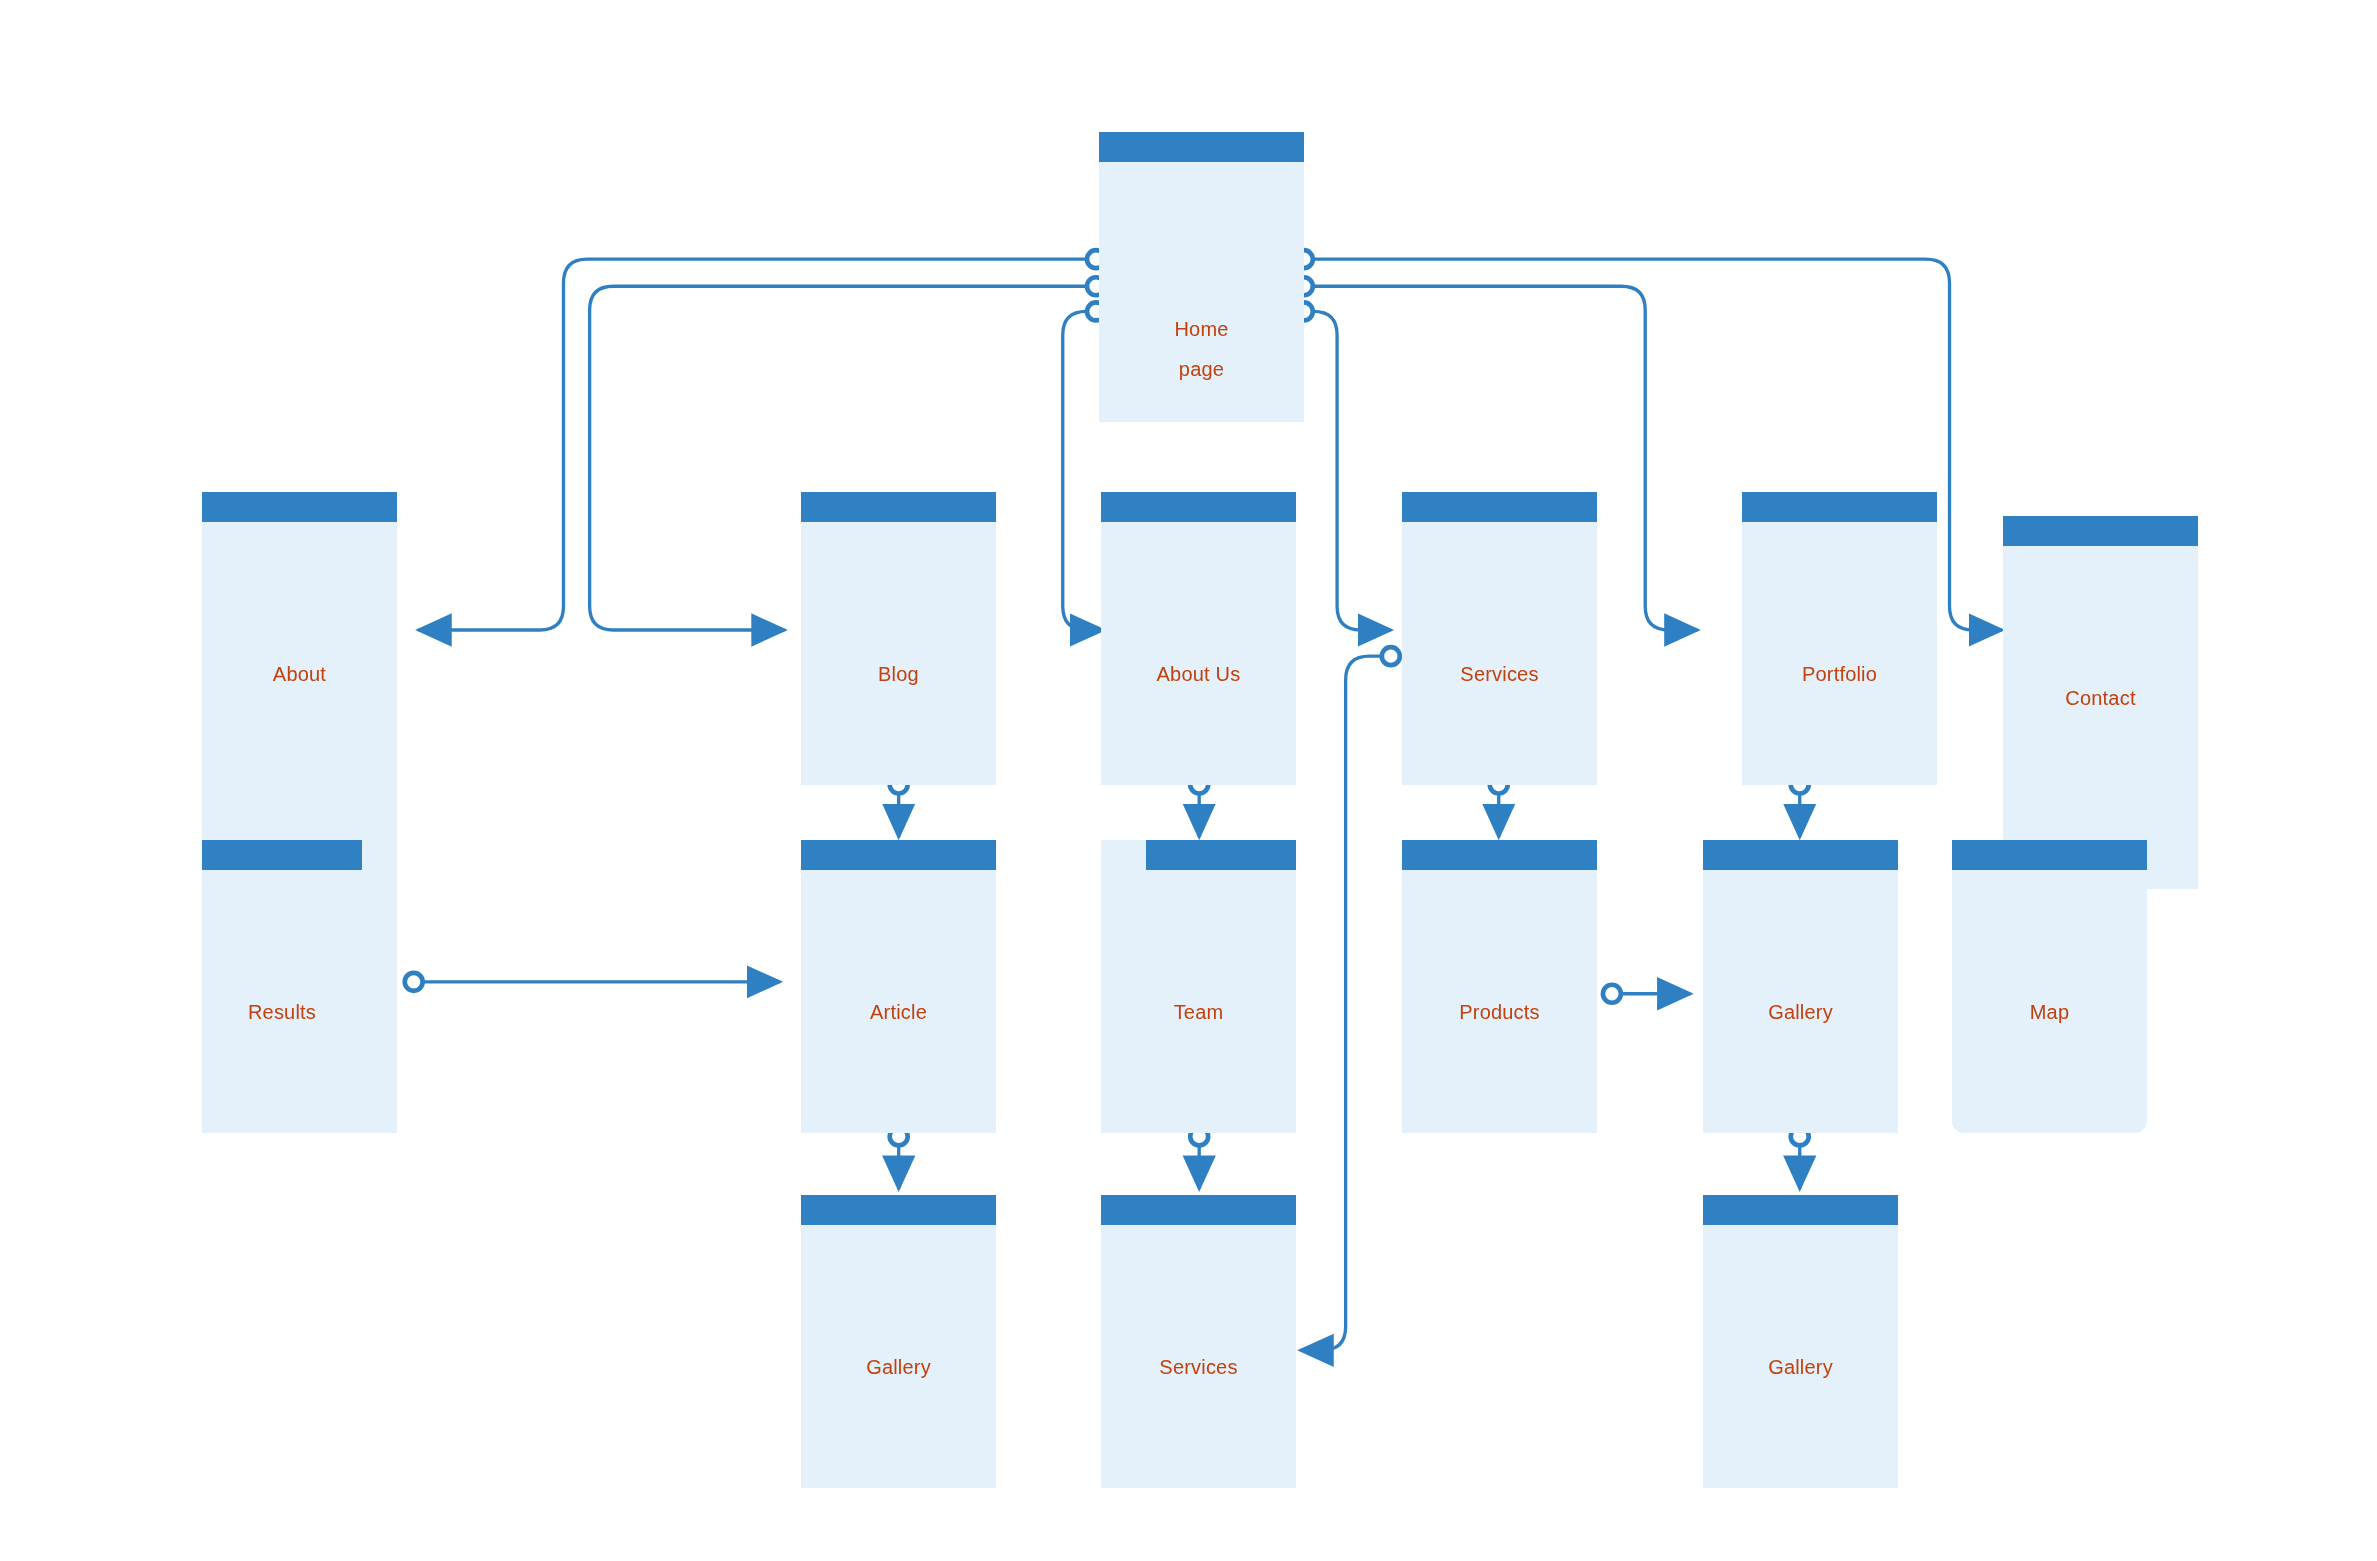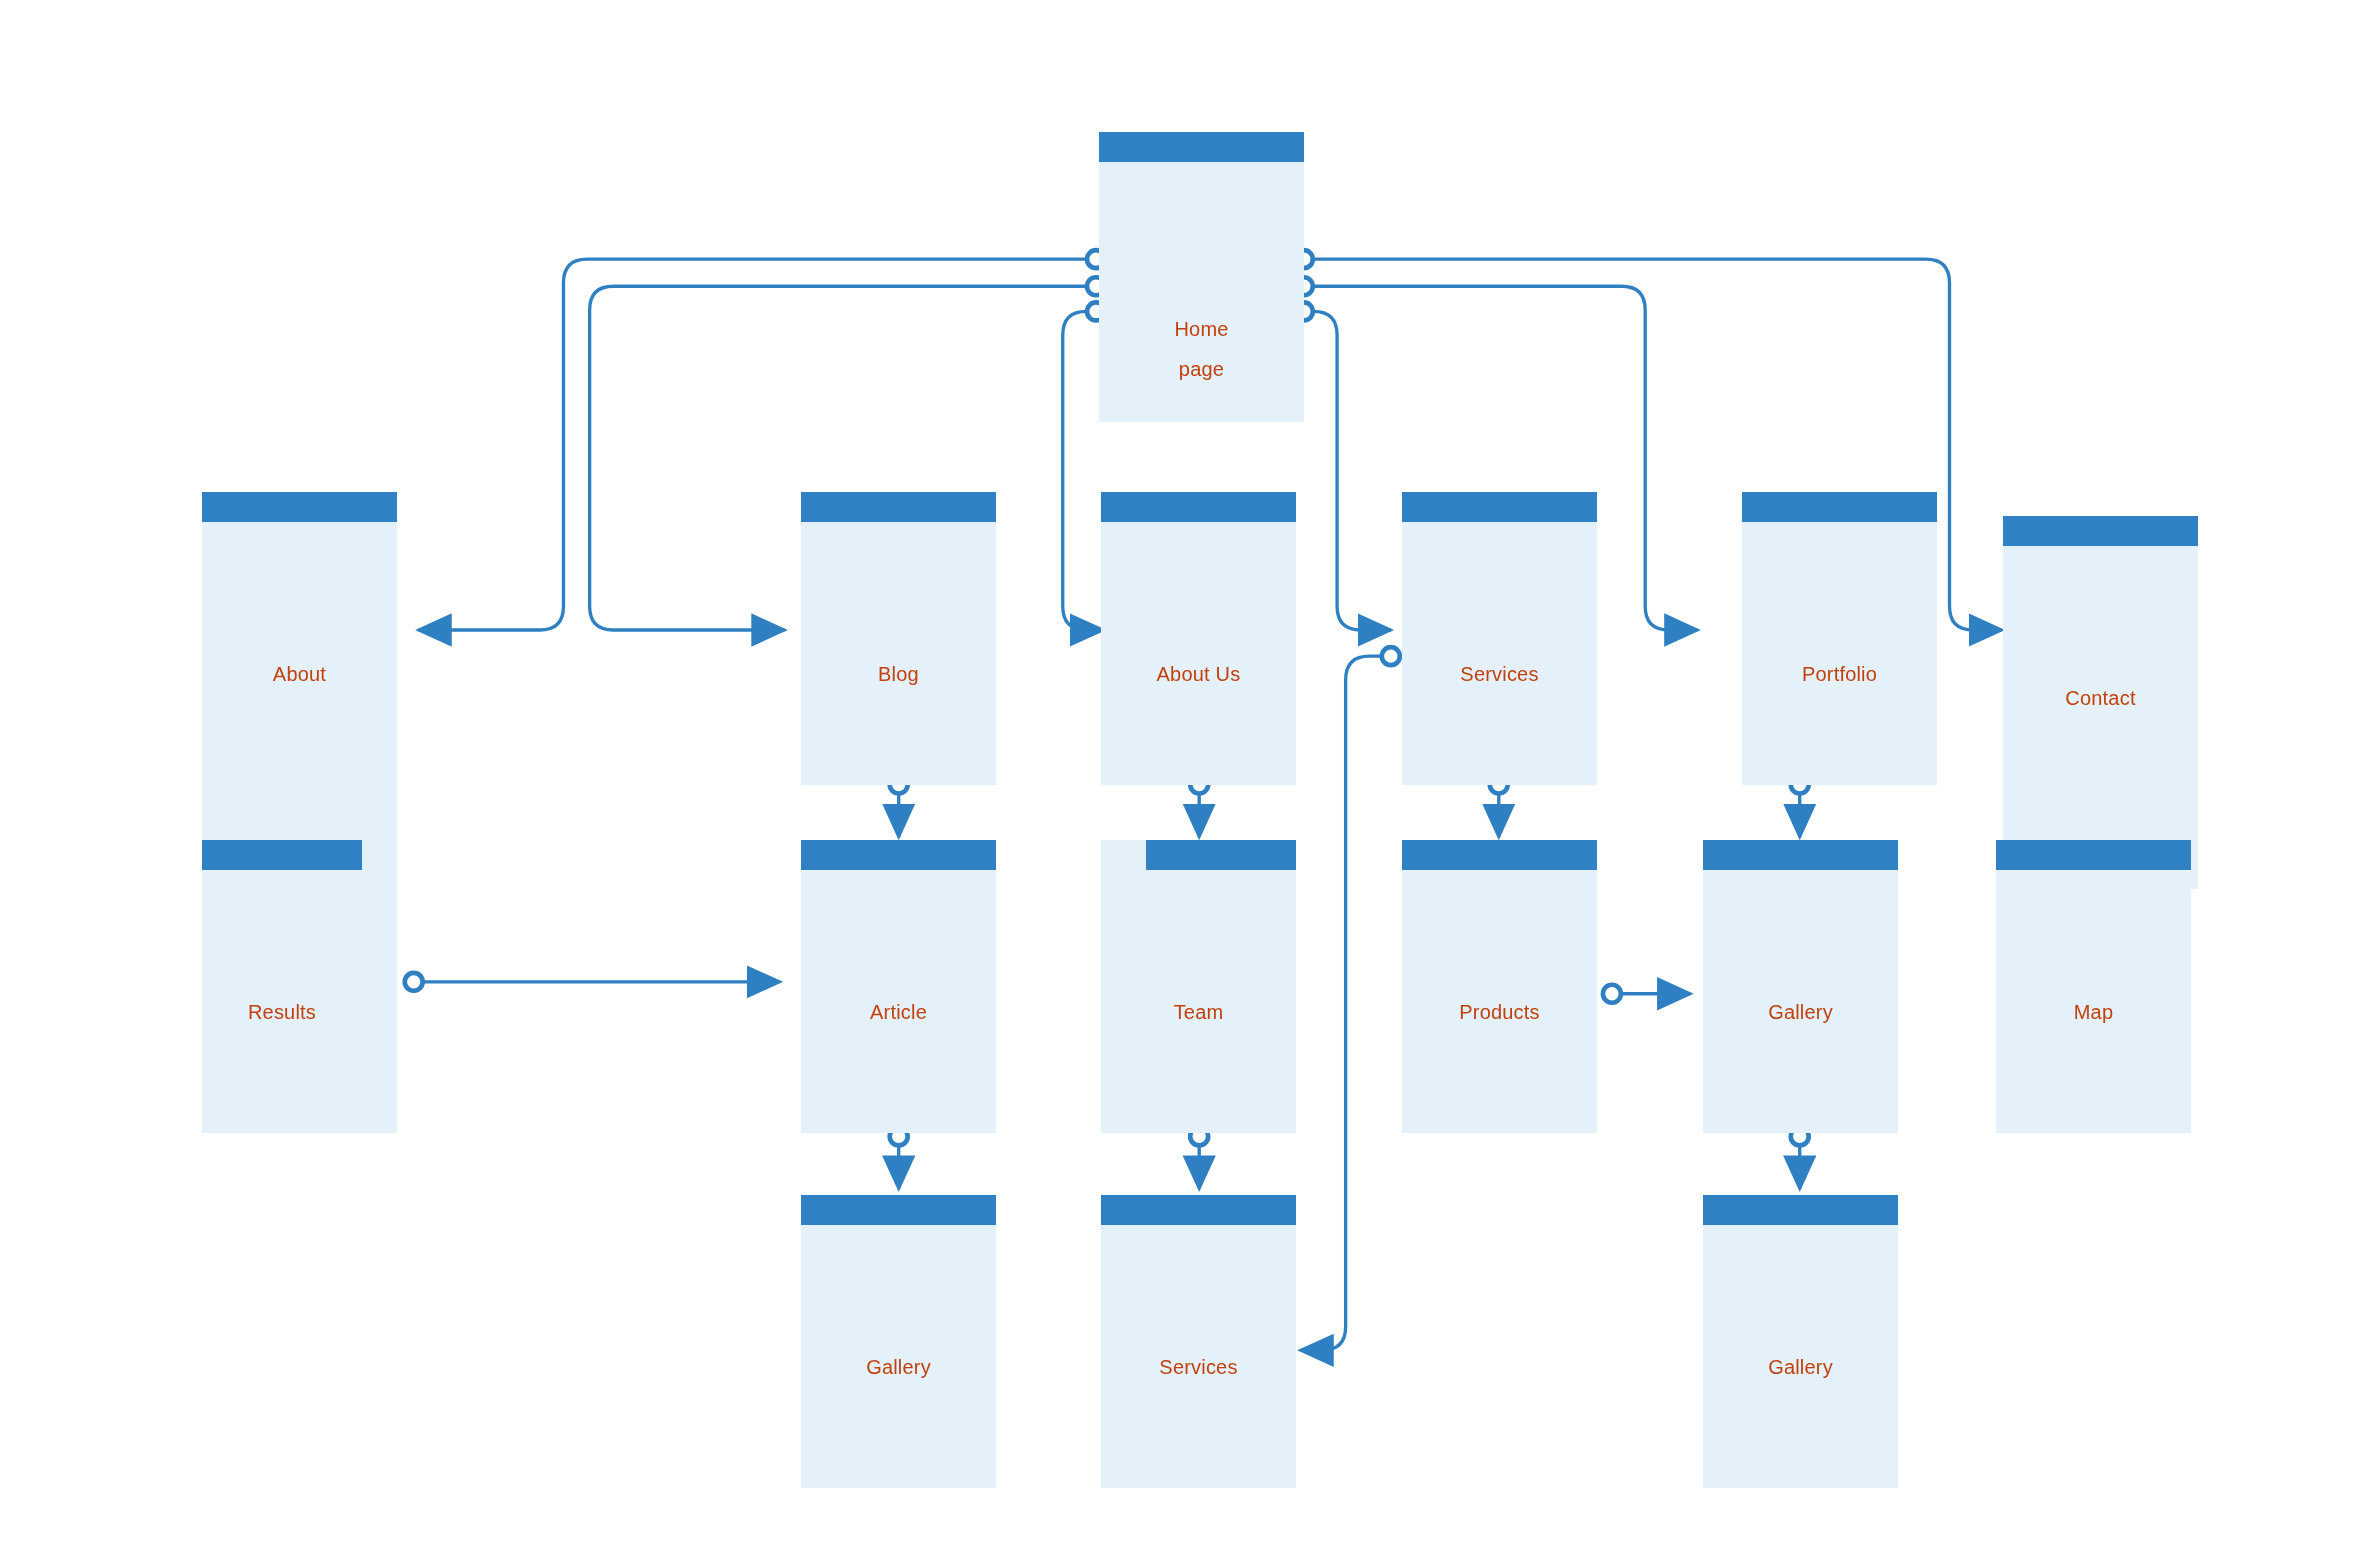--- a/index.html
+++ b/index.html
@@ -128,21 +128,21 @@
   <div class="node r3" style="left:1402px;top:840px;width:195px;height:293px;">
     <div class="bar"></div>
     <div class="label">Products</div>
   </div>
 
   <div class="node r3" style="left:1703px;top:840px;width:195px;height:293px;">
     <div class="bar"></div>
     <div class="label">Gallery</div>
   </div>
 
-  <div class="node r3" style="left:1996px;top:840px;width:195px;height:293px;">
+  <div class="node r3" style="left:1952px;top:840px;width:195px;height:293px;border-radius:12px;">
     <div class="bar"></div>
     <div class="label">Map</div>
   </div>
 
   <div class="node r4" style="left:801px;top:1195px;width:195px;height:293px;">
     <div class="bar"></div>
     <div class="label">Gallery</div>
   </div>
 
   <div class="node r4" style="left:1101px;top:1195px;width:195px;height:293px;">

